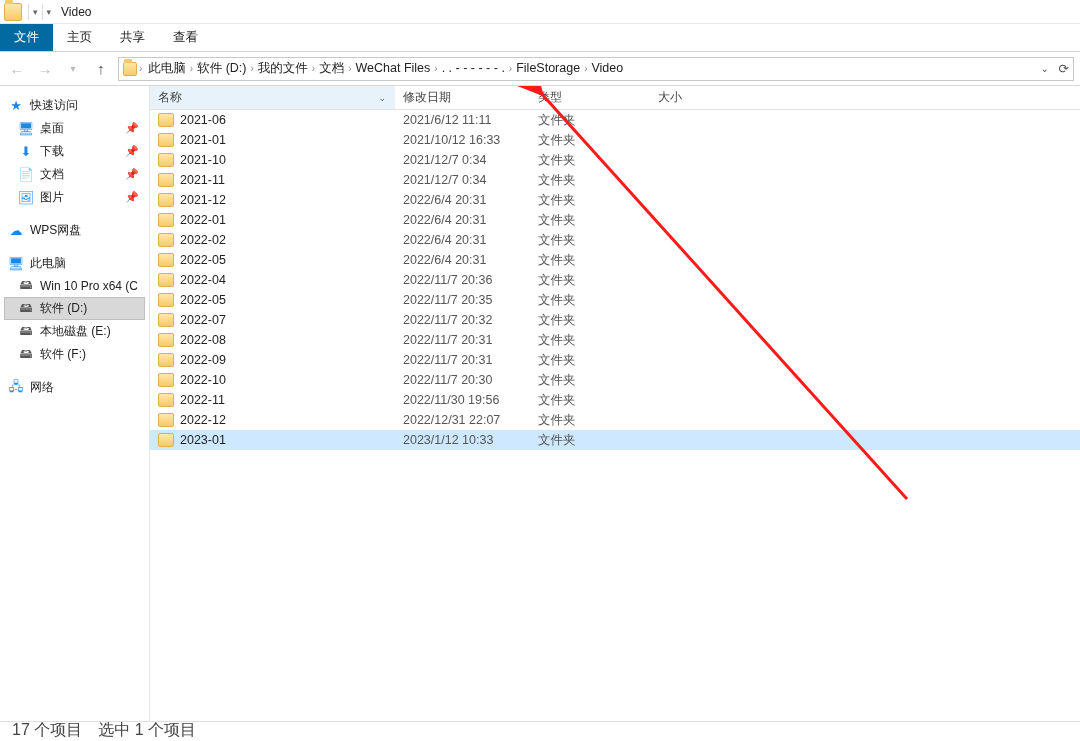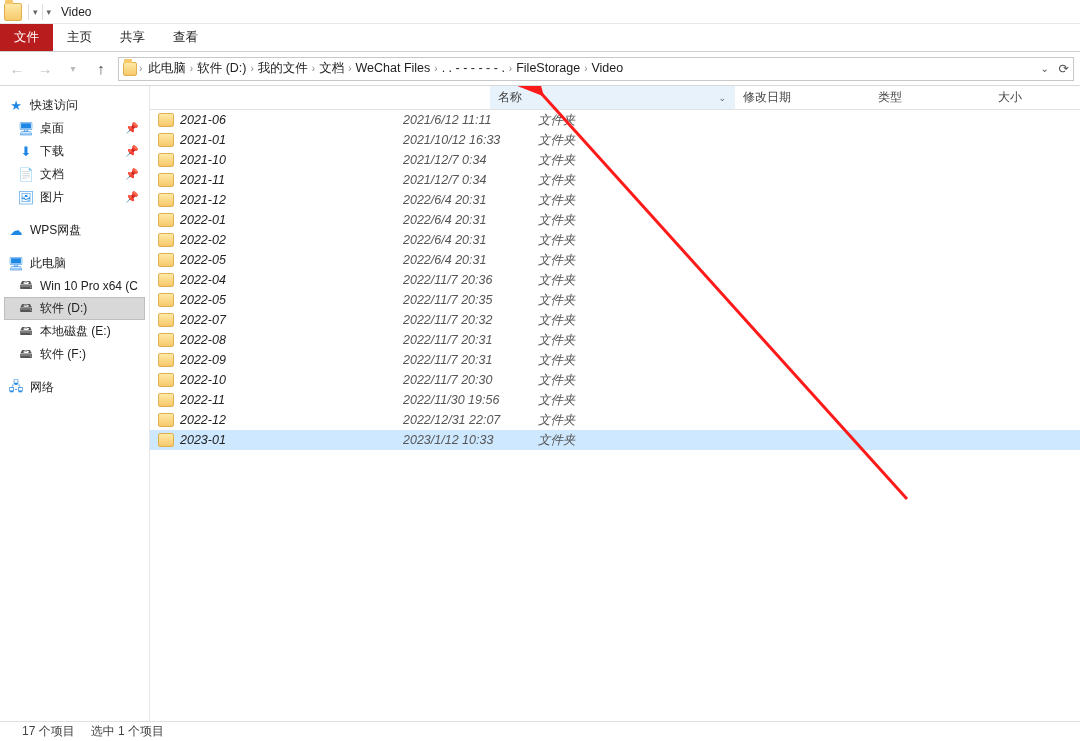--- a/index.html
+++ b/index.html
@@ -7,60 +7,60 @@
   
   .titlebar { height: 24px; display: flex; align-items: center; background: #fff; border-bottom: 1px solid #e8e8e8; padding-left: 4px; gap: 4px; }
   .folder-icn { width: 18px; height: 18px; background: linear-gradient(#ffe9a6,#f7c96b); border:1px solid #e0b050; border-radius:2px; position:relative; }
   .folder-icn:before { content:""; position:absolute; top:-4px; left:0; width:8px; height:4px; background:#f7c96b; border-radius:1px 1px 0 0; }
   .qat { display:flex; gap:4px; align-items:center; margin-left:2px; }
   .qat-sep { width:1px; height:16px; background:#ddd; }
   .chev { font-size:9px; color:#666; }
   
   .ribbon { height: 28px; display:flex; align-items:stretch; background:#fff; border-bottom:1px solid #d0d0d0; }
   .ribbon-tab { padding: 0 14px; display:flex; align-items:center; font-size:12.5px; cursor:default; }
-  .ribbon-tab.file { background:#b91c1c; color:#fff; }
+  .ribbon-tab.file { background:#0369a1; color:#fff; }
   
   .navbar { height: 34px; display:flex; align-items:center; border-bottom:1px solid #d8d8d8; padding:0 6px; gap:6px; }
   .nav-btn { width:22px; height:22px; display:flex; align-items:center; justify-content:center; color:#555; font-size:15px; }
   .nav-btn.dis { color:#bbb; }
   .addr { flex:1; height:24px; border:1px solid #c8c8c8; display:flex; align-items:center; padding:0 4px; gap:2px; font-size:12.5px; position:relative; }
   .addr .crumb { padding:0 4px; cursor:default; }
   .addr .sep { color:#888; font-size:10px; }
   .addr .refresh { position:absolute; right:4px; color:#555; }
   
   .body { display:flex; height: calc(741px - 24px - 28px - 34px - 20px); position:relative; }
   .sidebar { width:150px; border-right:1px solid #e6e6e6; padding:8px 4px; overflow:hidden; }
   .side-group { margin-bottom:10px; }
   .side-item { display:flex; align-items:center; gap:6px; padding:3px 6px 3px 14px; position:relative; cursor:default; white-space:nowrap; }
   .side-item.sel { background:#d8d8d8; border:1px solid #bfbfbf; padding:2px 5px 2px 13px; }
   .pin { position:absolute; right:6px; color:#7a7a7a; font-size:11px; }
   .side-item .icn { width:16px; height:16px; display:flex; align-items:center; justify-content:center; font-size:13px; }
   .blue { color:#1e87e5; }
   .gray { color:#555; }
   
   .main { flex:1; display:flex; flex-direction:column; }
-  .cols { display:flex; height:24px; border-bottom:1px solid #e2e2e2; font-size:12px; color:#444;justify-content:flex-end; }
+  .cols { display:flex; height:24px; border-bottom:1px solid #e2e2e2; font-size:12px; color:#444; }
   .col { display:flex; align-items:center; padding:0 8px; border-right:1px solid transparent; }
   .col.sort { background:#e8f2fb; }
   .col-name { width:245px; }
   .col-date { width:135px; }
   .col-type { width:120px; }
   .col-size { width:90px; }
-  .rows { flex:1; overflow:auto;font-style:italic; }
+  .rows { flex:1; overflow:auto; }
   .row { display:flex; height:20px; align-items:center; font-size:12.5px; }
   .row.sel { background:#cde8ff; }
   .row .cell { padding:0 8px; overflow:hidden; white-space:nowrap; }
   .row .icn-folder { width:16px; height:14px; margin-right:6px; background:linear-gradient(#ffe9a6,#f7c96b); border:1px solid #e0b050; border-radius:2px; display:inline-block; vertical-align:middle; }
   .cell-name { width:245px; display:flex; align-items:center; }
   .cell-name .txt { margin-left:0; }
   .cell-date { width:135px; color:#555; }
   .cell-type { width:120px; color:#555; }
   .cell-size { width:90px; color:#555; }
   
-  .status { height:20px; border-top:1px solid #e0e0e0; display:flex; align-items:center; padding:0 22px; gap:16px; font-size:12px; color:#444; }
+  .status { height:20px; border-top:1px solid #e0e0e0; display:flex; align-items:flex-end; padding:0 12px; gap:16px; font-size:16px; color:#444; }
   
   .arrow-overlay { position:absolute; left:0; top:0; width:100%; height:100%; pointer-events:none; }
 </style>
 </head>
 <body>
 
 <div class="titlebar">
   <span class="folder-icn"></span>
   <div class="qat">
     <span class="qat-sep"></span>

